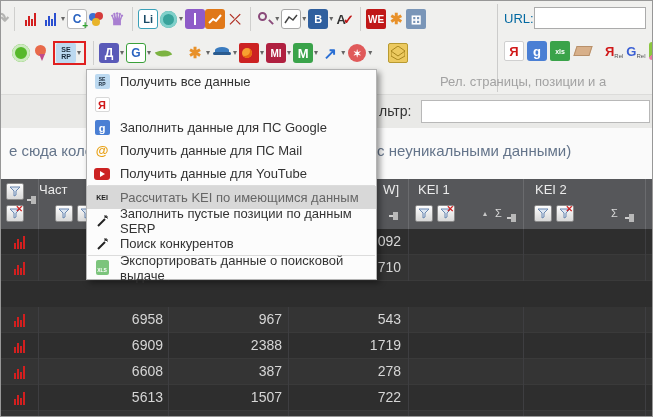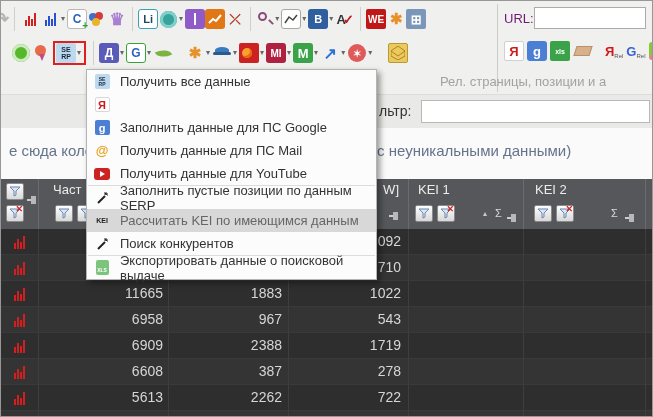--- a/index.html
+++ b/index.html
@@ -68,21 +68,21 @@
   .icoYa{background:#fff;border:1px solid #d0d0d0;color:#d01818;font-size:13px;border-radius:2px;}
   .icoGg{background:#4a7fd4;color:#fff;font-size:13px;}
   .icoXls{background:#3aa34a;color:#fff;font-size:7px;border-radius:2px;}
   .eraser{width:16px;height:10px;background:#d8b08a;transform:skewX(-18deg);border:1px solid #b8906a;}
   .rel{font-size:13px;font-weight:bold;display:flex;align-items:flex-end;}
   .rel small{font-size:6px;font-weight:normal;color:#555;}
   .relYa{color:#d01818;} .relG{color:#3a5fd4;}
   .partialico{width:12px;background:linear-gradient(135deg,#8cc63f 50%,#e87aa0 50%);height:18px;border-radius:3px 0 0 3px;}
   
   #urlzone{position:absolute;left:503px;top:6px;display:flex;align-items:center;}
-  #urlzone label{font-size:13px;color:#701a75;}
+  #urlzone label{font-size:13px;color:#0369a1;}
   #urlzone input{width:112px;height:22px;border:1px solid #ababab;background:#fff;font:13px "Liberation Sans",sans-serif;padding:0 3px;}
   #rightdiv{position:absolute;left:496px;top:3px;width:1px;height:88px;background:#cccccb;}
   #b2right{position:absolute;left:503px;top:40px;display:flex;align-items:center;gap:3px;}
   
   #caption{top:68px;height:25px;line-height:25px;font-size:13px;color:#a2a2a2;white-space:nowrap;overflow:hidden;}
   #caption span{position:absolute;left:411px;margin-left:28px;}
   #filterband{top:93px;height:34px;background:#e9e9e7;border-top:1px solid #dcdcda;}
   #filterband label{position:absolute;left:378px;top:8px;font-size:14px;color:#333;}
   #filterband input{position:absolute;left:420px;top:5px;width:229px;height:23px;border:1px solid #b8b8b8;background:#fff;font:13px "Liberation Sans",sans-serif;padding:0 3px;}
   #groupband{top:127px;height:51px;background:#fafafa;font-size:15px;color:#64748a;}
@@ -312,21 +312,21 @@
         </span>
         <span class="hpin" style="left:26px;top:12px">
           <svg width="11" height="10">
               <path d="M0 5 h4" stroke="#cccccc" stroke-width="2"></path>
               <rect x="4" y="1" width="5" height="8" fill="#b8b8b8"></rect>
             </svg>
         </span>
       </div>
 
       <div class="hcol" style="left:38px;width:130px">
-        <span class="hlabel" style="left:14px">Част</span>
+        <span class="hlabel" style="left:0">Част</span>
         <span class="fbtn" style="left:16px;top:26px">
           <svg width="12" height="11">
               <path d="M1 1 h10 l-4 4 v4 l-2 1 v-5 z" fill="#dce6f2" stroke="#6a87b0"></path>
             </svg>
         </span>
         <span class="fbtn" style="left:38px;top:26px">
           <svg width="12" height="11">
               <path d="M1 1 h10 l-4 4 v4 l-2 1 v-5 z" fill="#dce6f2" stroke="#6a87b0"></path>
             </svg>
             <span class="fx">✕</span>
@@ -416,35 +416,20 @@
             <span class="b3"></span>
             <span class="b4"></span>
           </span>
         </div>
       <div class="cell cf"></div>
       <div class="cell cw"></div>
       <div class="cell cw2">710</div>
       <div class="cell ck1"></div>
       <div class="cell ck2"></div>
     </div>
-    <div class="trow odd" style="top:102px">
-      <div class="cell cic">
-          <span class="rowbars">
-            <span class="b1"></span>
-            <span class="b2"></span>
-            <span class="b3"></span>
-            <span class="b4"></span>
-          </span>
-        </div>
-      <div class="cell cf">11665</div>
-      <div class="cell cw">1883</div>
-      <div class="cell cw2">1022</div>
-      <div class="cell ck1"></div>
-      <div class="cell ck2"></div>
-    </div>
     <div class="trow even" style="top:128px">
       <div class="cell cic">
           <span class="rowbars">
             <span class="b1"></span>
             <span class="b2"></span>
             <span class="b3"></span>
             <span class="b4"></span>
           </span>
         </div>
       <div class="cell cf">6958</div>
@@ -486,21 +471,21 @@
     <div class="trow odd" style="top:206px">
       <div class="cell cic">
           <span class="rowbars">
             <span class="b1"></span>
             <span class="b2"></span>
             <span class="b3"></span>
             <span class="b4"></span>
           </span>
         </div>
       <div class="cell cf">5613</div>
-      <div class="cell cw">2262</div>
+      <div class="cell cw">1507</div>
       <div class="cell cw2">722</div>
       <div class="cell ck1"></div>
       <div class="cell ck2"></div>
     </div>
     <div class="trow even" style="top:232px">
       <div class="cell cic"></div>
       <div class="cell cf">4817</div>
       <div class="cell cw">745</div>
       <div class="cell cw2">418</div>
       <div class="cell ck1"></div>
@@ -537,35 +522,35 @@
     </div>
     <div class="mi">
       <span class="mico">
           <span class="myt">
             <i></i>
           </span>
         </span>
       <span>Получить данные для YouTube</span>
     </div>
     <div class="msep"></div>
+    <div class="mi hl">
+      <span class="mico mkei">KEI</span>
+      <span>Рассчитать KEI по имеющимся данным</span>
+    </div>
     <div class="mi">
       <span class="mico">
         <svg width="15" height="15">
             <line x1="3" y1="13" x2="10" y2="6" stroke="#222" stroke-width="2"></line>
             <line x1="11" y1="2" x2="11" y2="5" stroke="#222"></line>
             <line x1="9" y1="4" x2="13" y2="4" stroke="#222"></line>
             <line x1="9.5" y1="2.5" x2="12.5" y2="5.5" stroke="#222"></line>
           </svg>
       </span>
       <span>Заполнить пустые позиции по данным SERP</span>
     </div>
-    <div class="mi hl">
-      <span class="mico mkei">KEI</span>
-      <span>Рассчитать KEI по имеющимся данным</span>
-    </div>
     <div class="mi">
       <span class="mico">
         <svg width="15" height="15">
             <line x1="3" y1="13" x2="10" y2="6" stroke="#222" stroke-width="2"></line>
             <line x1="11" y1="2" x2="11" y2="5" stroke="#222"></line>
             <line x1="9" y1="4" x2="13" y2="4" stroke="#222"></line>
             <line x1="9.5" y1="2.5" x2="12.5" y2="5.5" stroke="#222"></line>
           </svg>
       </span>
       <span>Поиск конкурентов</span>

